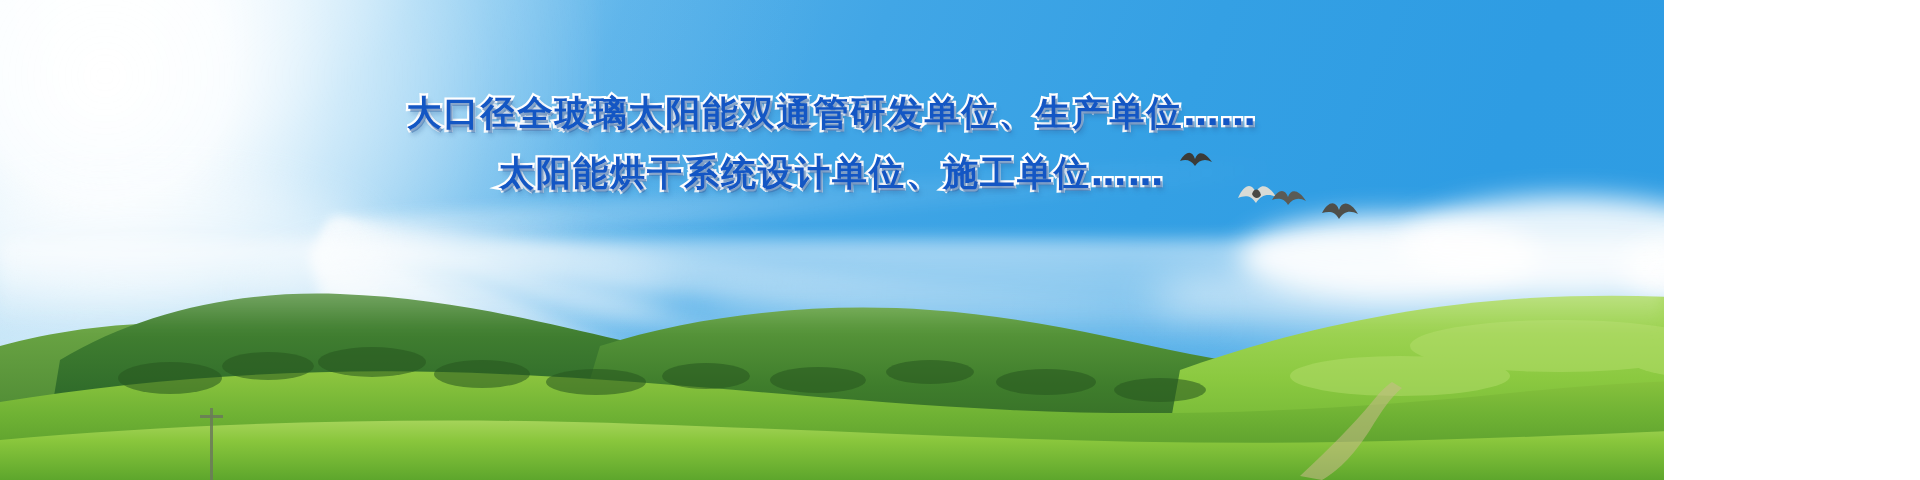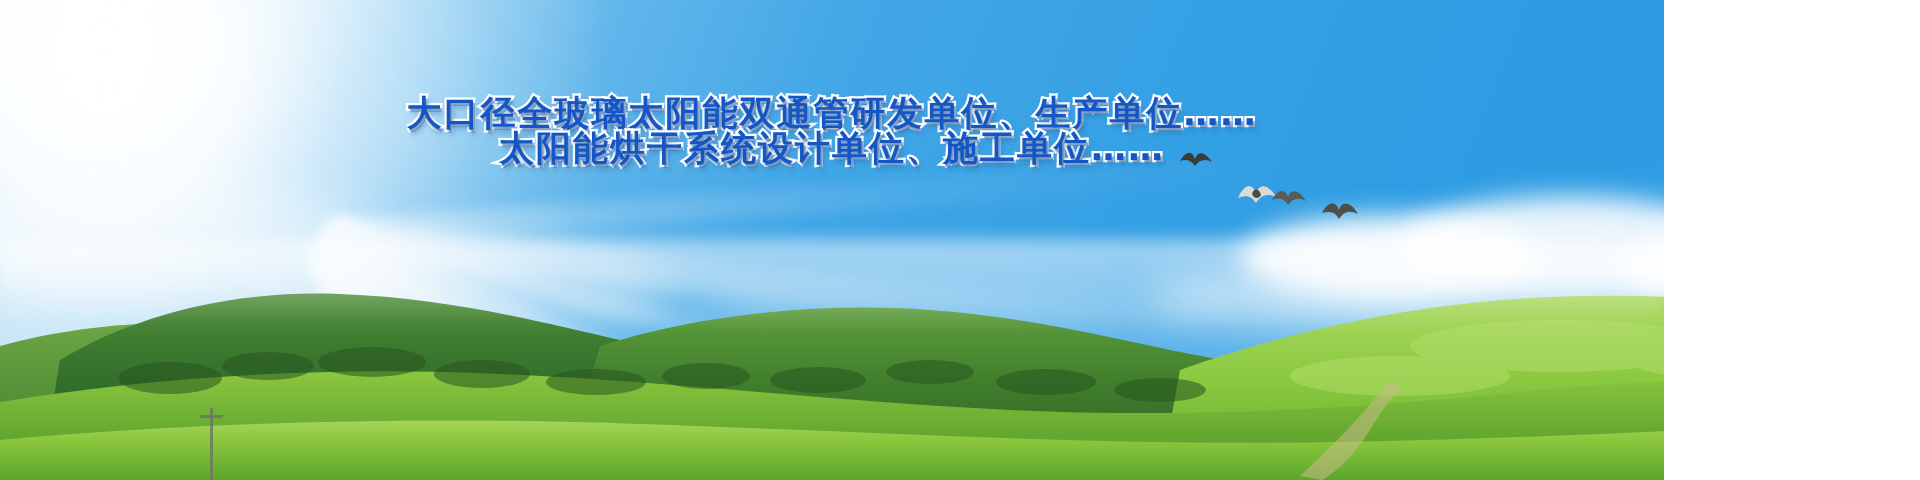--- a/index.html
+++ b/index.html
@@ -87,21 +87,21 @@
     letter-spacing:2px;
     color:#1356c4;
     line-height:1;
     white-space:nowrap;
     -webkit-text-stroke:4.5px #ffffff;
     paint-order:stroke fill;
     text-shadow:
        2px 3px 0 rgba(60,110,170,.55),
        3px 5px 5px rgba(40,90,150,.40);
   }
-  .line + .line{ }
+  .line + .line{ margin-top:25px; }
 
   
   .bird{position:absolute; z-index:13;}
 
   
   .land{position:absolute; left:0; right:0; bottom:0; height:230px; z-index:10;}
 
   .haze{
     position:absolute; left:0; right:0; bottom:150px; height:90px;
     z-index:11; pointer-events:none;

